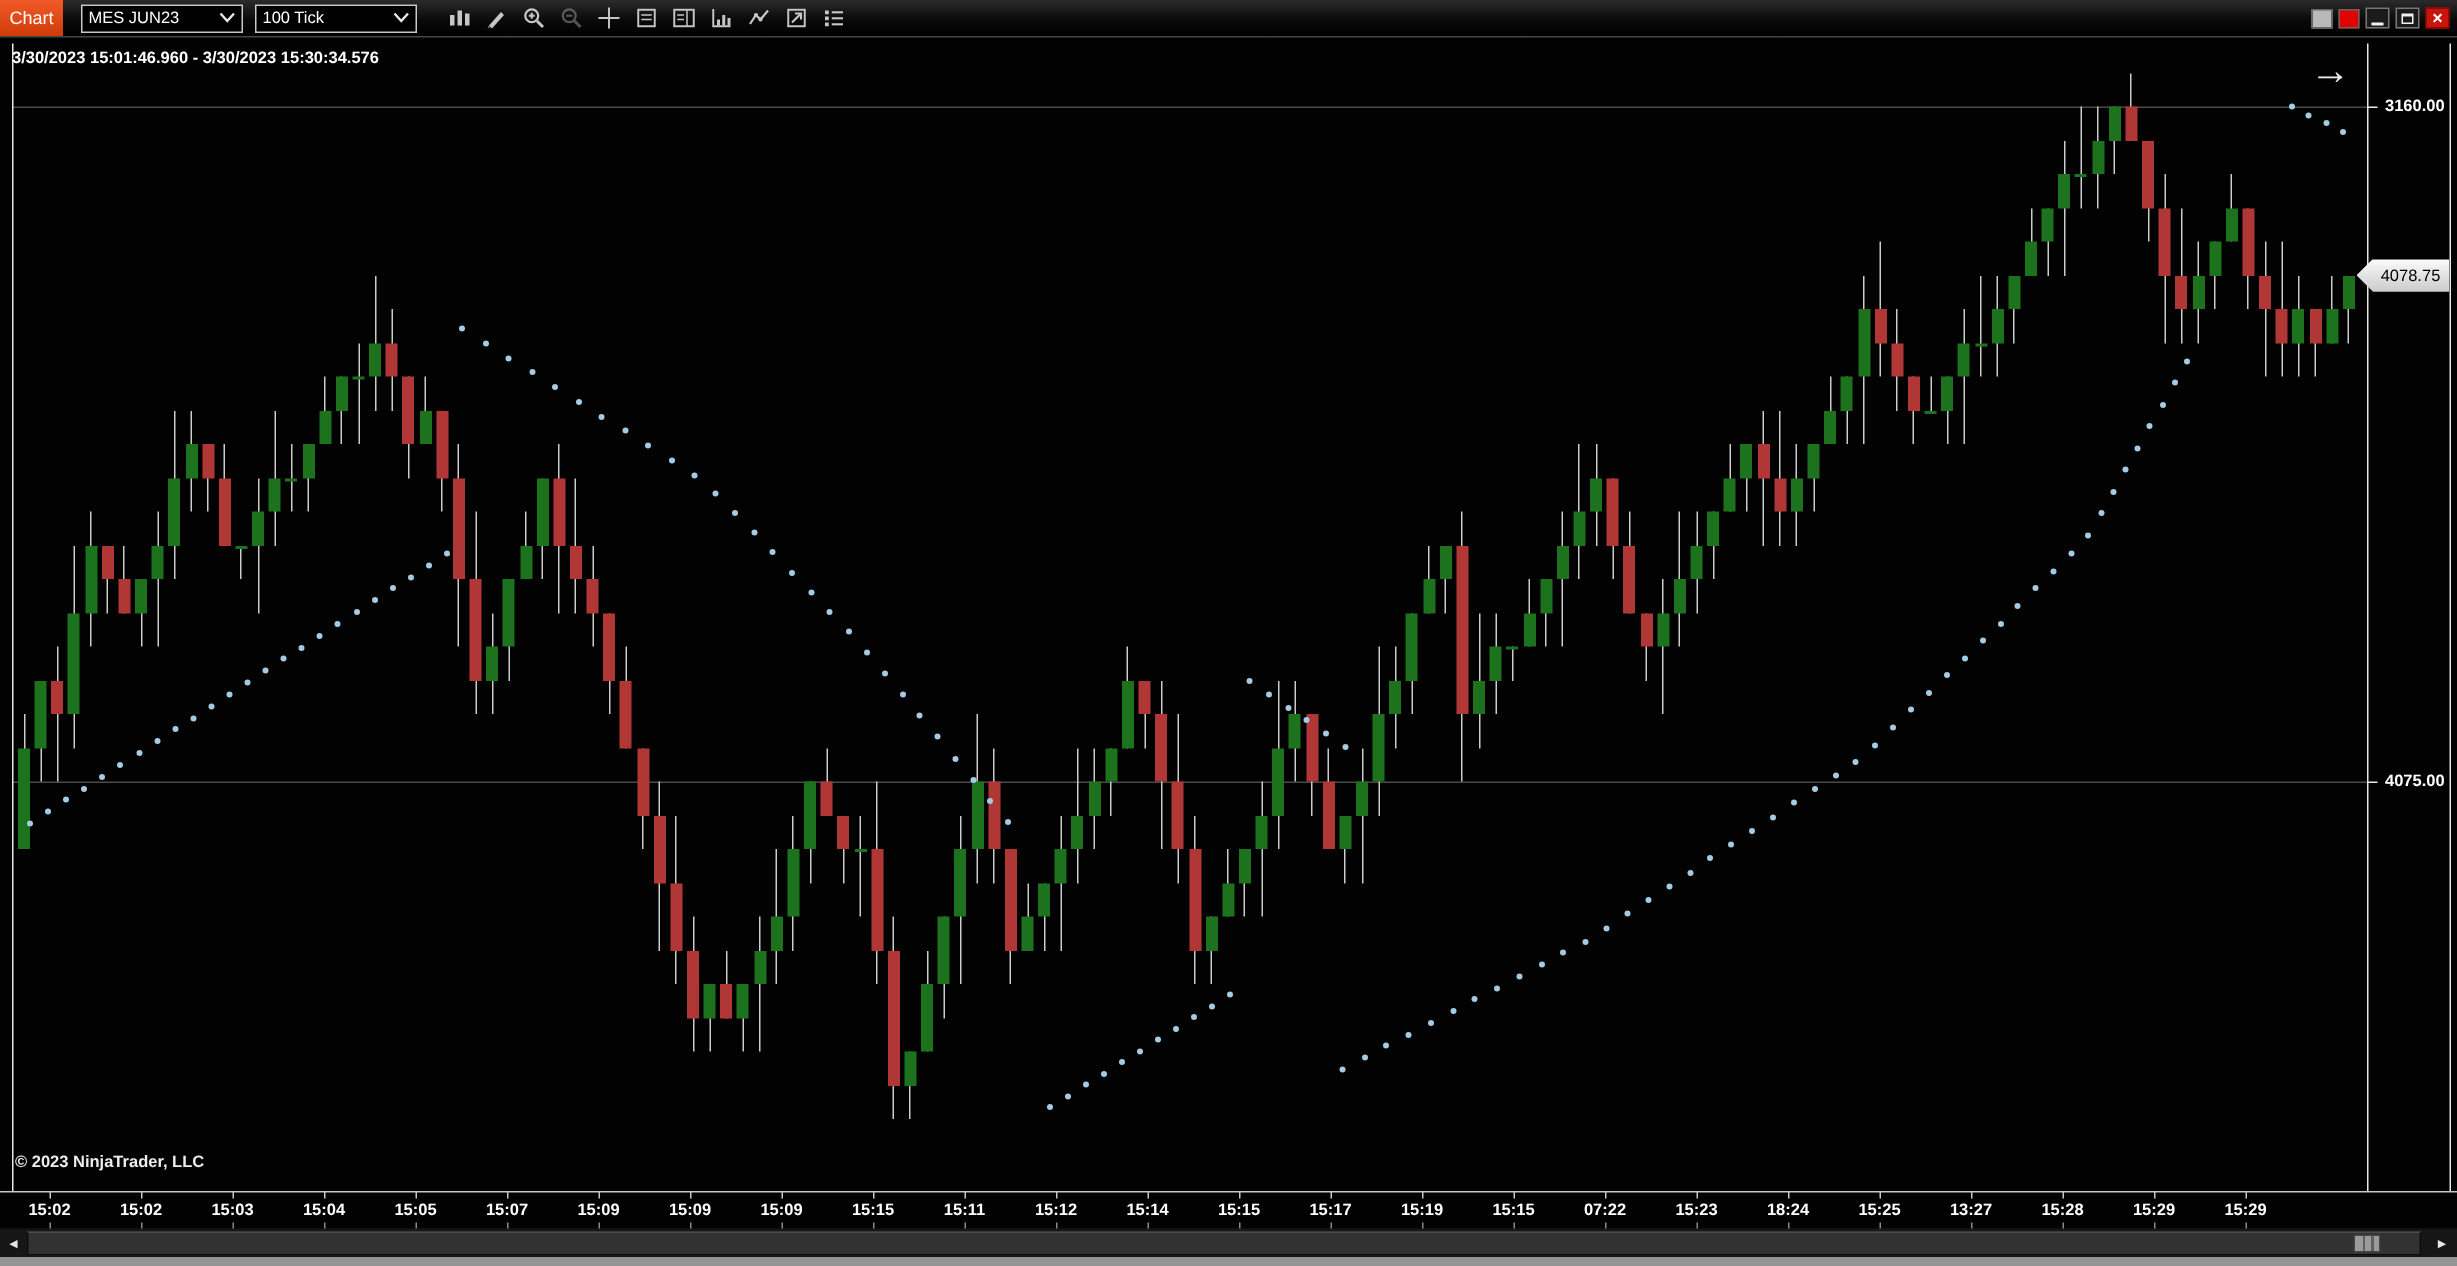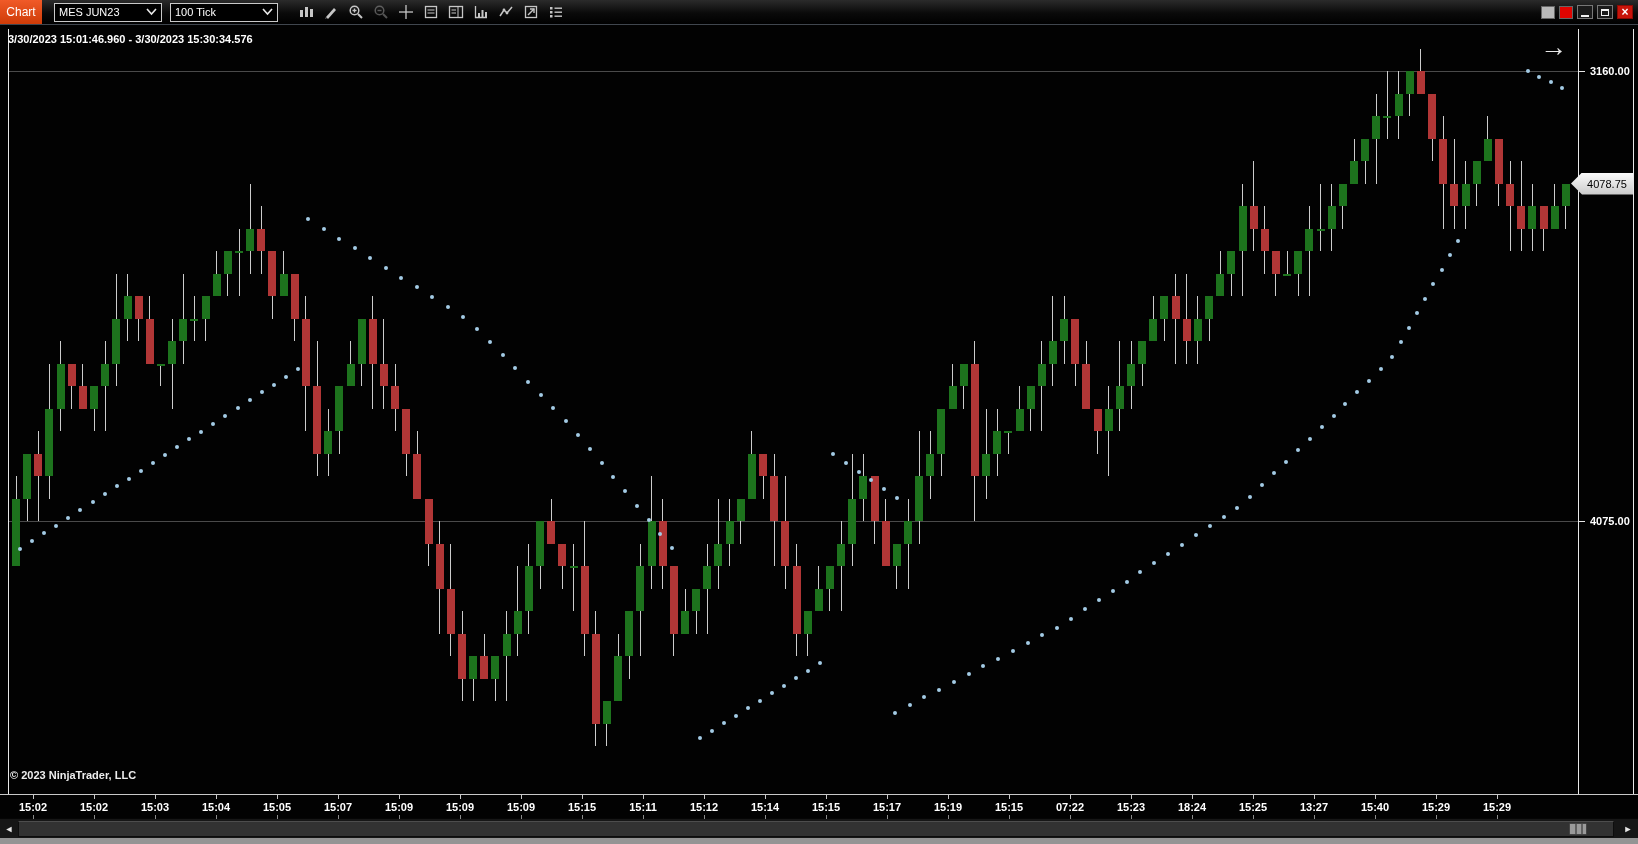--- a/index.html
+++ b/index.html
@@ -243,21 +243,21 @@
       <div style="position: absolute; left: 1192px; top: 790px; width: 1px; height: 4px; background: rgb(138, 138, 138); z-index: 4;"></div>
       <div style="position: absolute; left: 1170px; top: 775px; width: 44px; text-align: center; color: rgb(255, 255, 255); font: 700 11px / 14px &quot;Liberation Sans&quot;, sans-serif; z-index: 4;">18:24</div>
       <div style="position: absolute; left: 1253px; top: 769px; width: 1px; height: 5px; background: rgb(200, 200, 200); z-index: 4;"></div>
       <div style="position: absolute; left: 1253px; top: 790px; width: 1px; height: 4px; background: rgb(138, 138, 138); z-index: 4;"></div>
       <div style="position: absolute; left: 1231px; top: 775px; width: 44px; text-align: center; color: rgb(255, 255, 255); font: 700 11px / 14px &quot;Liberation Sans&quot;, sans-serif; z-index: 4;">15:25</div>
       <div style="position: absolute; left: 1314px; top: 769px; width: 1px; height: 5px; background: rgb(200, 200, 200); z-index: 4;"></div>
       <div style="position: absolute; left: 1314px; top: 790px; width: 1px; height: 4px; background: rgb(138, 138, 138); z-index: 4;"></div>
       <div style="position: absolute; left: 1292px; top: 775px; width: 44px; text-align: center; color: rgb(255, 255, 255); font: 700 11px / 14px &quot;Liberation Sans&quot;, sans-serif; z-index: 4;">13:27</div>
       <div style="position: absolute; left: 1375px; top: 769px; width: 1px; height: 5px; background: rgb(200, 200, 200); z-index: 4;"></div>
       <div style="position: absolute; left: 1375px; top: 790px; width: 1px; height: 4px; background: rgb(138, 138, 138); z-index: 4;"></div>
-      <div style="position: absolute; left: 1353px; top: 775px; width: 44px; text-align: center; color: rgb(255, 255, 255); font: 700 11px / 14px &quot;Liberation Sans&quot;, sans-serif; z-index: 4;">15:40</div>
+      <div style="position: absolute; left: 1353px; top: 775px; width: 44px; text-align: center; color: rgb(255, 255, 255); font: 700 11px / 14px &quot;Liberation Sans&quot;, sans-serif; z-index: 4;">15:28</div>
       <div style="position: absolute; left: 1436px; top: 769px; width: 1px; height: 5px; background: rgb(200, 200, 200); z-index: 4;"></div>
       <div style="position: absolute; left: 1436px; top: 790px; width: 1px; height: 4px; background: rgb(138, 138, 138); z-index: 4;"></div>
       <div style="position: absolute; left: 1414px; top: 775px; width: 44px; text-align: center; color: rgb(255, 255, 255); font: 700 11px / 14px &quot;Liberation Sans&quot;, sans-serif; z-index: 4;">15:29</div>
       <div style="position: absolute; left: 1497px; top: 769px; width: 1px; height: 5px; background: rgb(200, 200, 200); z-index: 4;"></div>
       <div style="position: absolute; left: 1497px; top: 790px; width: 1px; height: 4px; background: rgb(138, 138, 138); z-index: 4;"></div>
       <div style="position: absolute; left: 1475px; top: 775px; width: 44px; text-align: center; color: rgb(255, 255, 255); font: 700 11px / 14px &quot;Liberation Sans&quot;, sans-serif; z-index: 4;">15:29</div>
       <div style="position: absolute; left: 15.5px; top: 451px; width: 1px; height: 90px; background: rgb(204, 204, 204); z-index: 1;"></div>
       <div style="position: absolute; left: 12px; top: 473.5px; width: 8px; height: 67.5px; background: rgb(29, 115, 29); z-index: 2;"></div>
       <div style="position: absolute; left: 26.65px; top: 428.5px; width: 1px; height: 67.5px; background: rgb(204, 204, 204); z-index: 1;"></div>
       <div style="position: absolute; left: 23.15px; top: 428.5px; width: 8px; height: 45px; background: rgb(29, 115, 29); z-index: 2;"></div>

